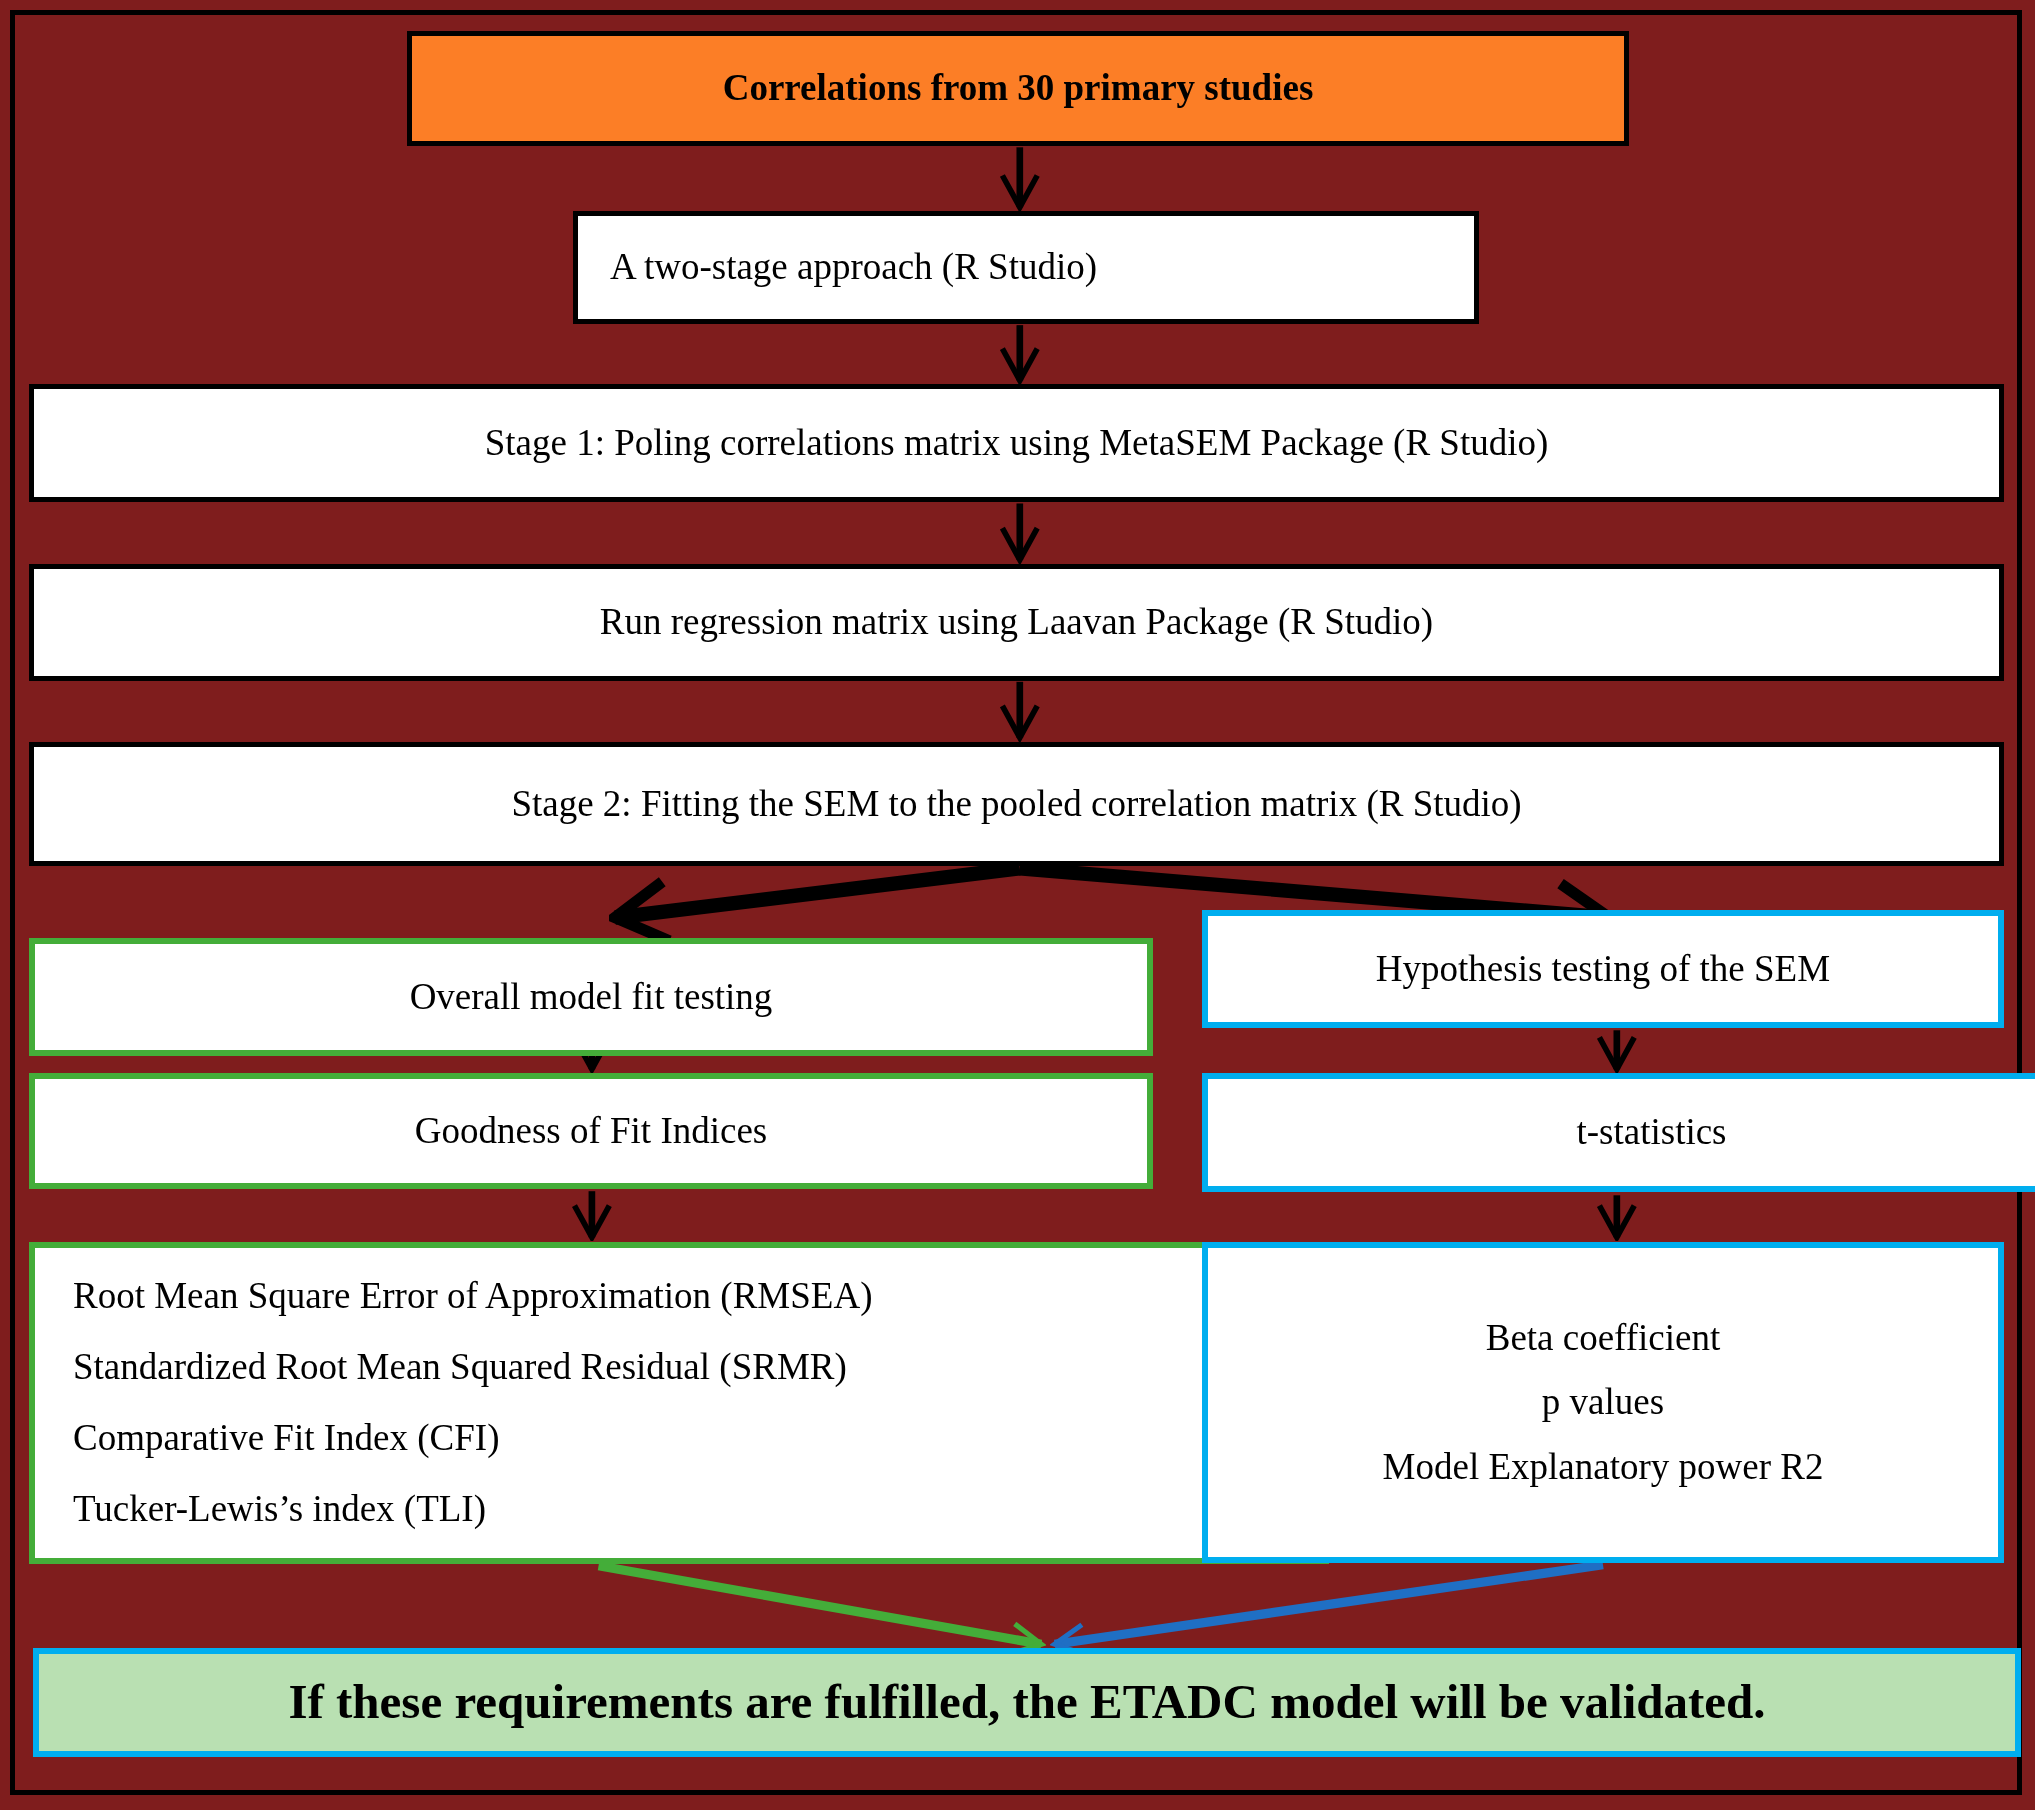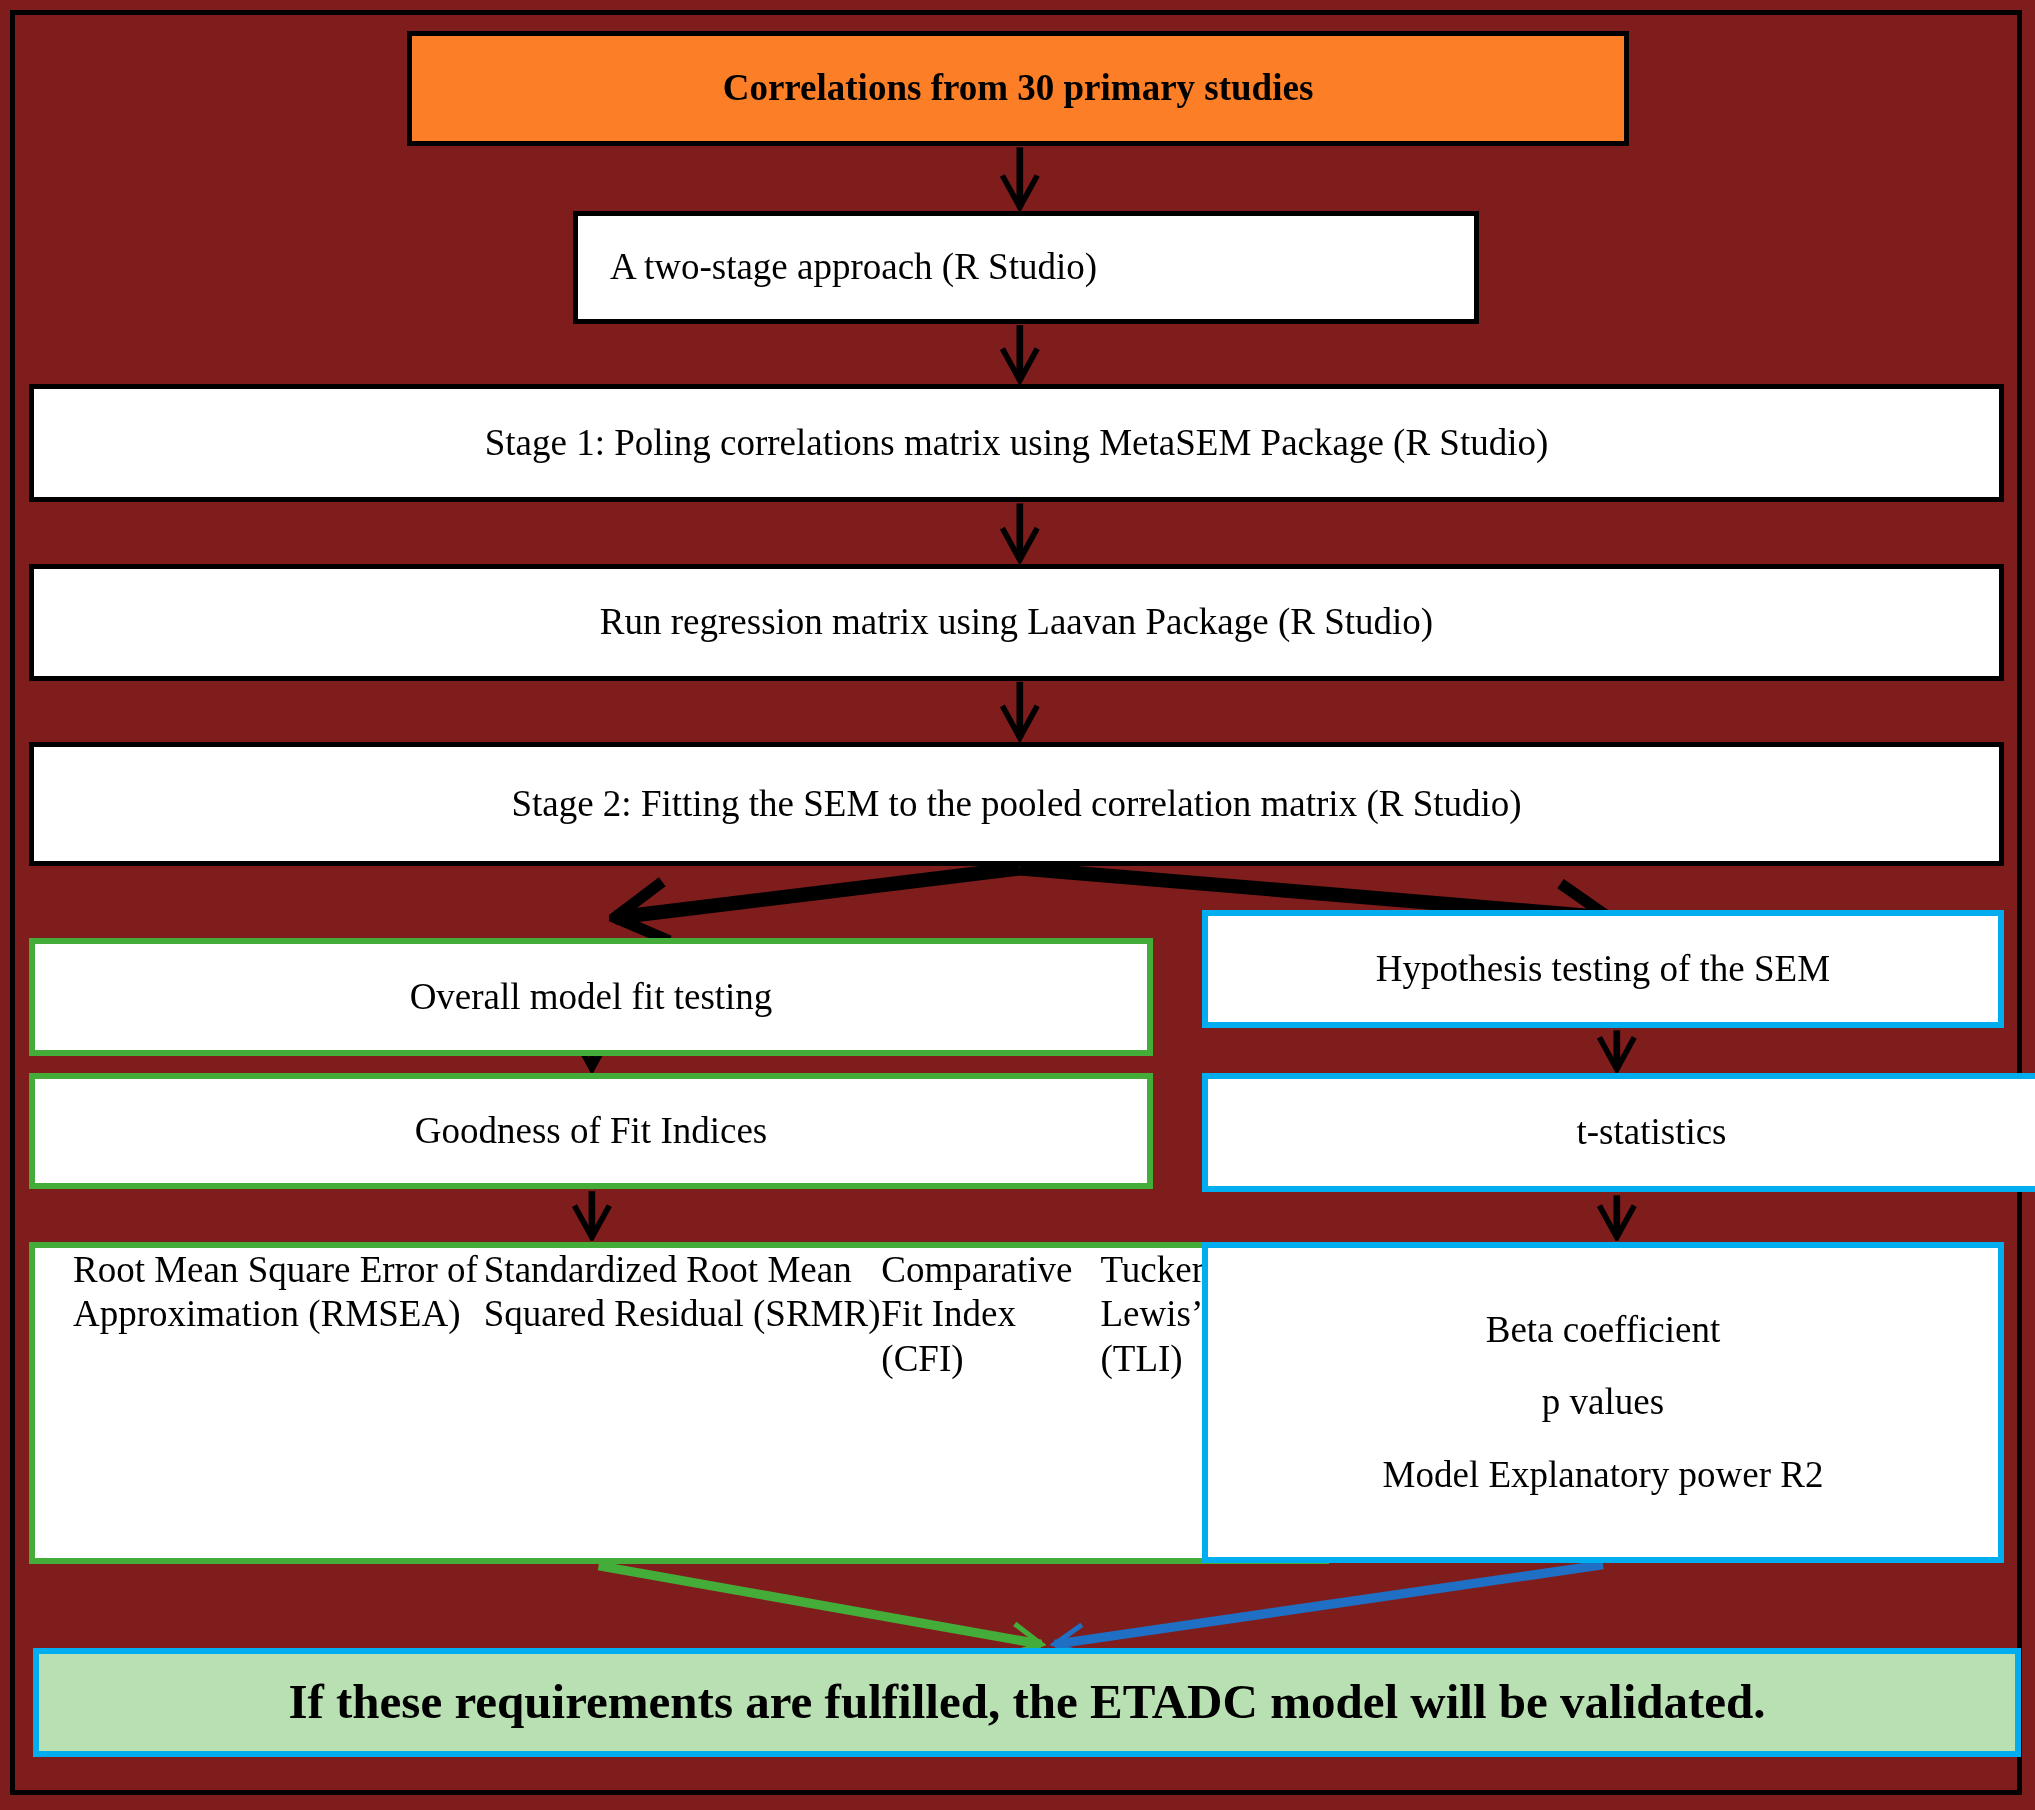--- a/index.html
+++ b/index.html
@@ -38,24 +38,24 @@
   .box-b { left: 573px; top: 211px;  width: 906px; height: 113px;
            justify-content: flex-start; text-align: left; padding-left: 32px; }
   .box-c { left: 29px;   top: 384px;  width: 1975px; height: 118px; }
   .box-d { left: 29px;   top: 564px; width: 1975px; height: 117px; }
   .box-e { left: 29px;   top: 742px; width: 1975px; height: 124px; }
   .box-f { left: 29px;   top: 910px; width: 1124px; height: 118px; margin-top: 28px; }
   .box-g { left: 1202px; top: 910px; width: 802px; height: 118px; }
   .box-h { left: 29px;   top: 1073px; width: 1124px; height: 116px; }
   .box-i { left: 1202px; top: 1073px; width: 899px; height: 119px; }
   .box-j { left: 29px;   top: 1242px; width: 1300px; height: 322px;
-           flex-direction: row; align-items: flex-start; justify-content: space-evenly;
+           flex-direction: column; align-items: flex-start; justify-content: space-evenly;
            text-align: left; padding-left: 38px; padding-right: 10.3px; }
   .box-k { left: 1202px; top: 1242px; width: 802px; height: 321px;
-           flex-direction: column; justify-content: center; gap: 28px; }
+           flex-direction: column; justify-content: center; gap: 20px; }
   .box-l { left: 33px;   top: 1648px; width: 1988px; height: 109px;
            background: #B9E0B2; font-weight: bold; font-size: 49px; }
 
   .arrow-layer {
     position: absolute;
     left: 0; top: 0;
     width: 2035px; height: 1811px;
     pointer-events: none;
   }
 </style>

